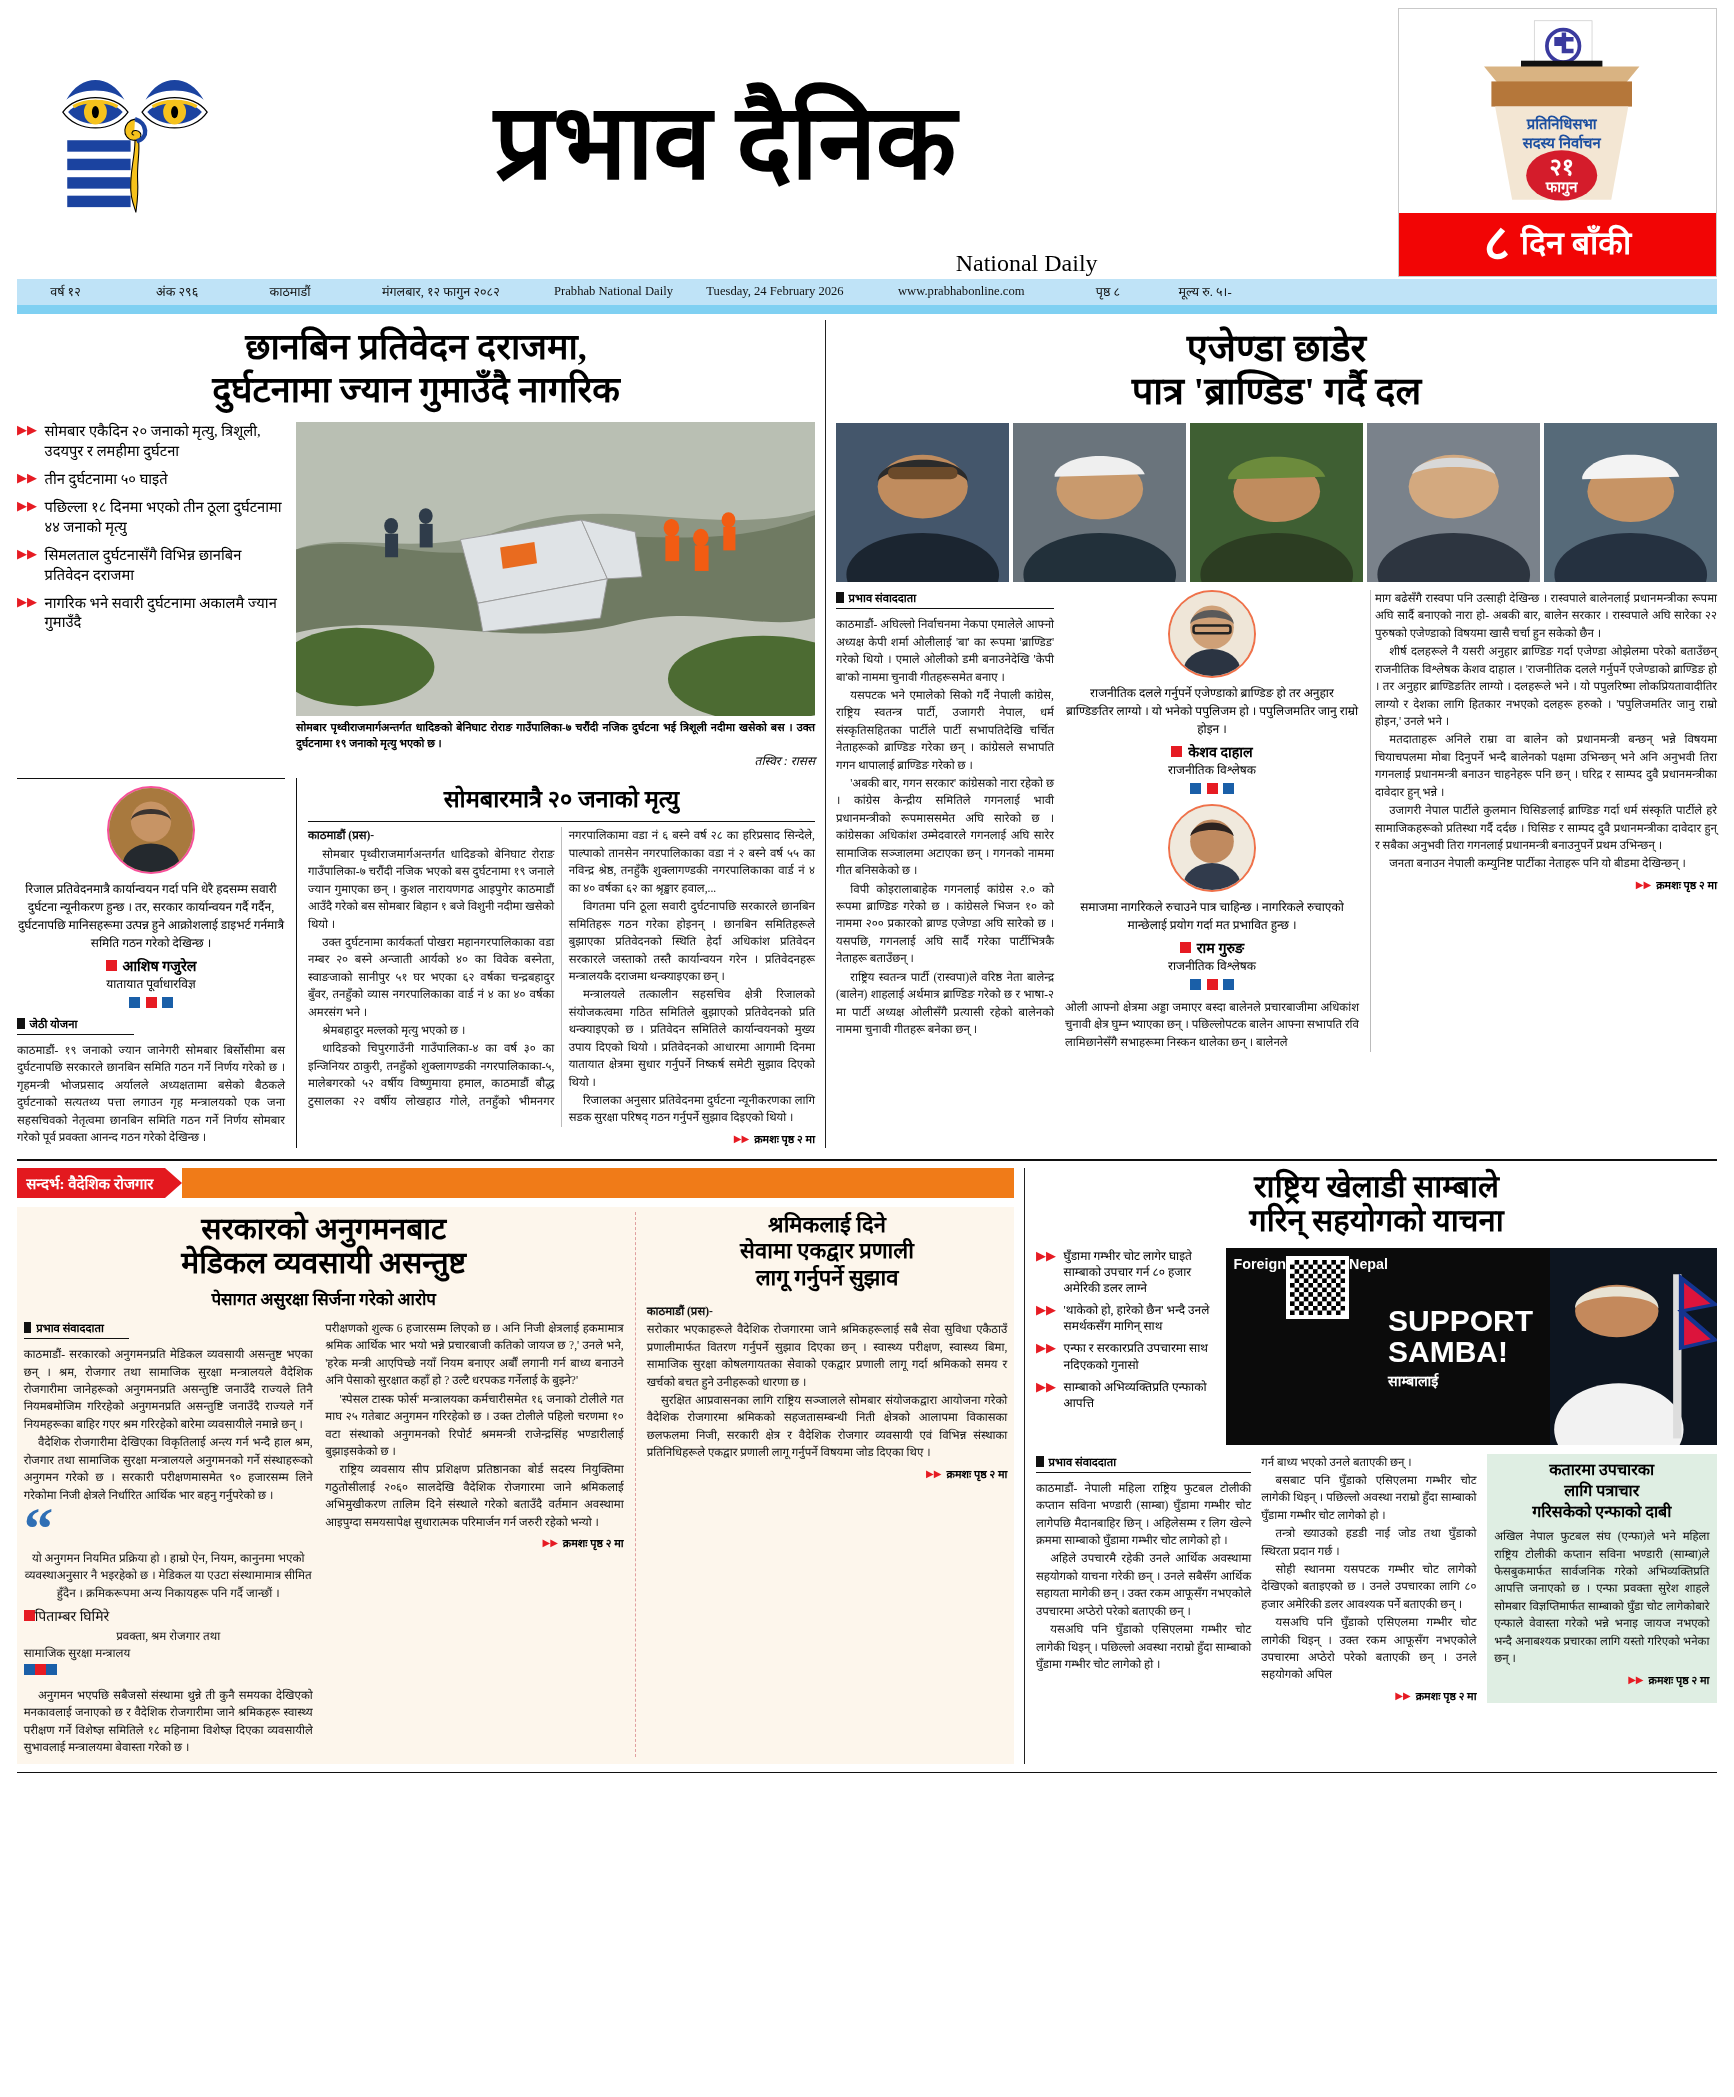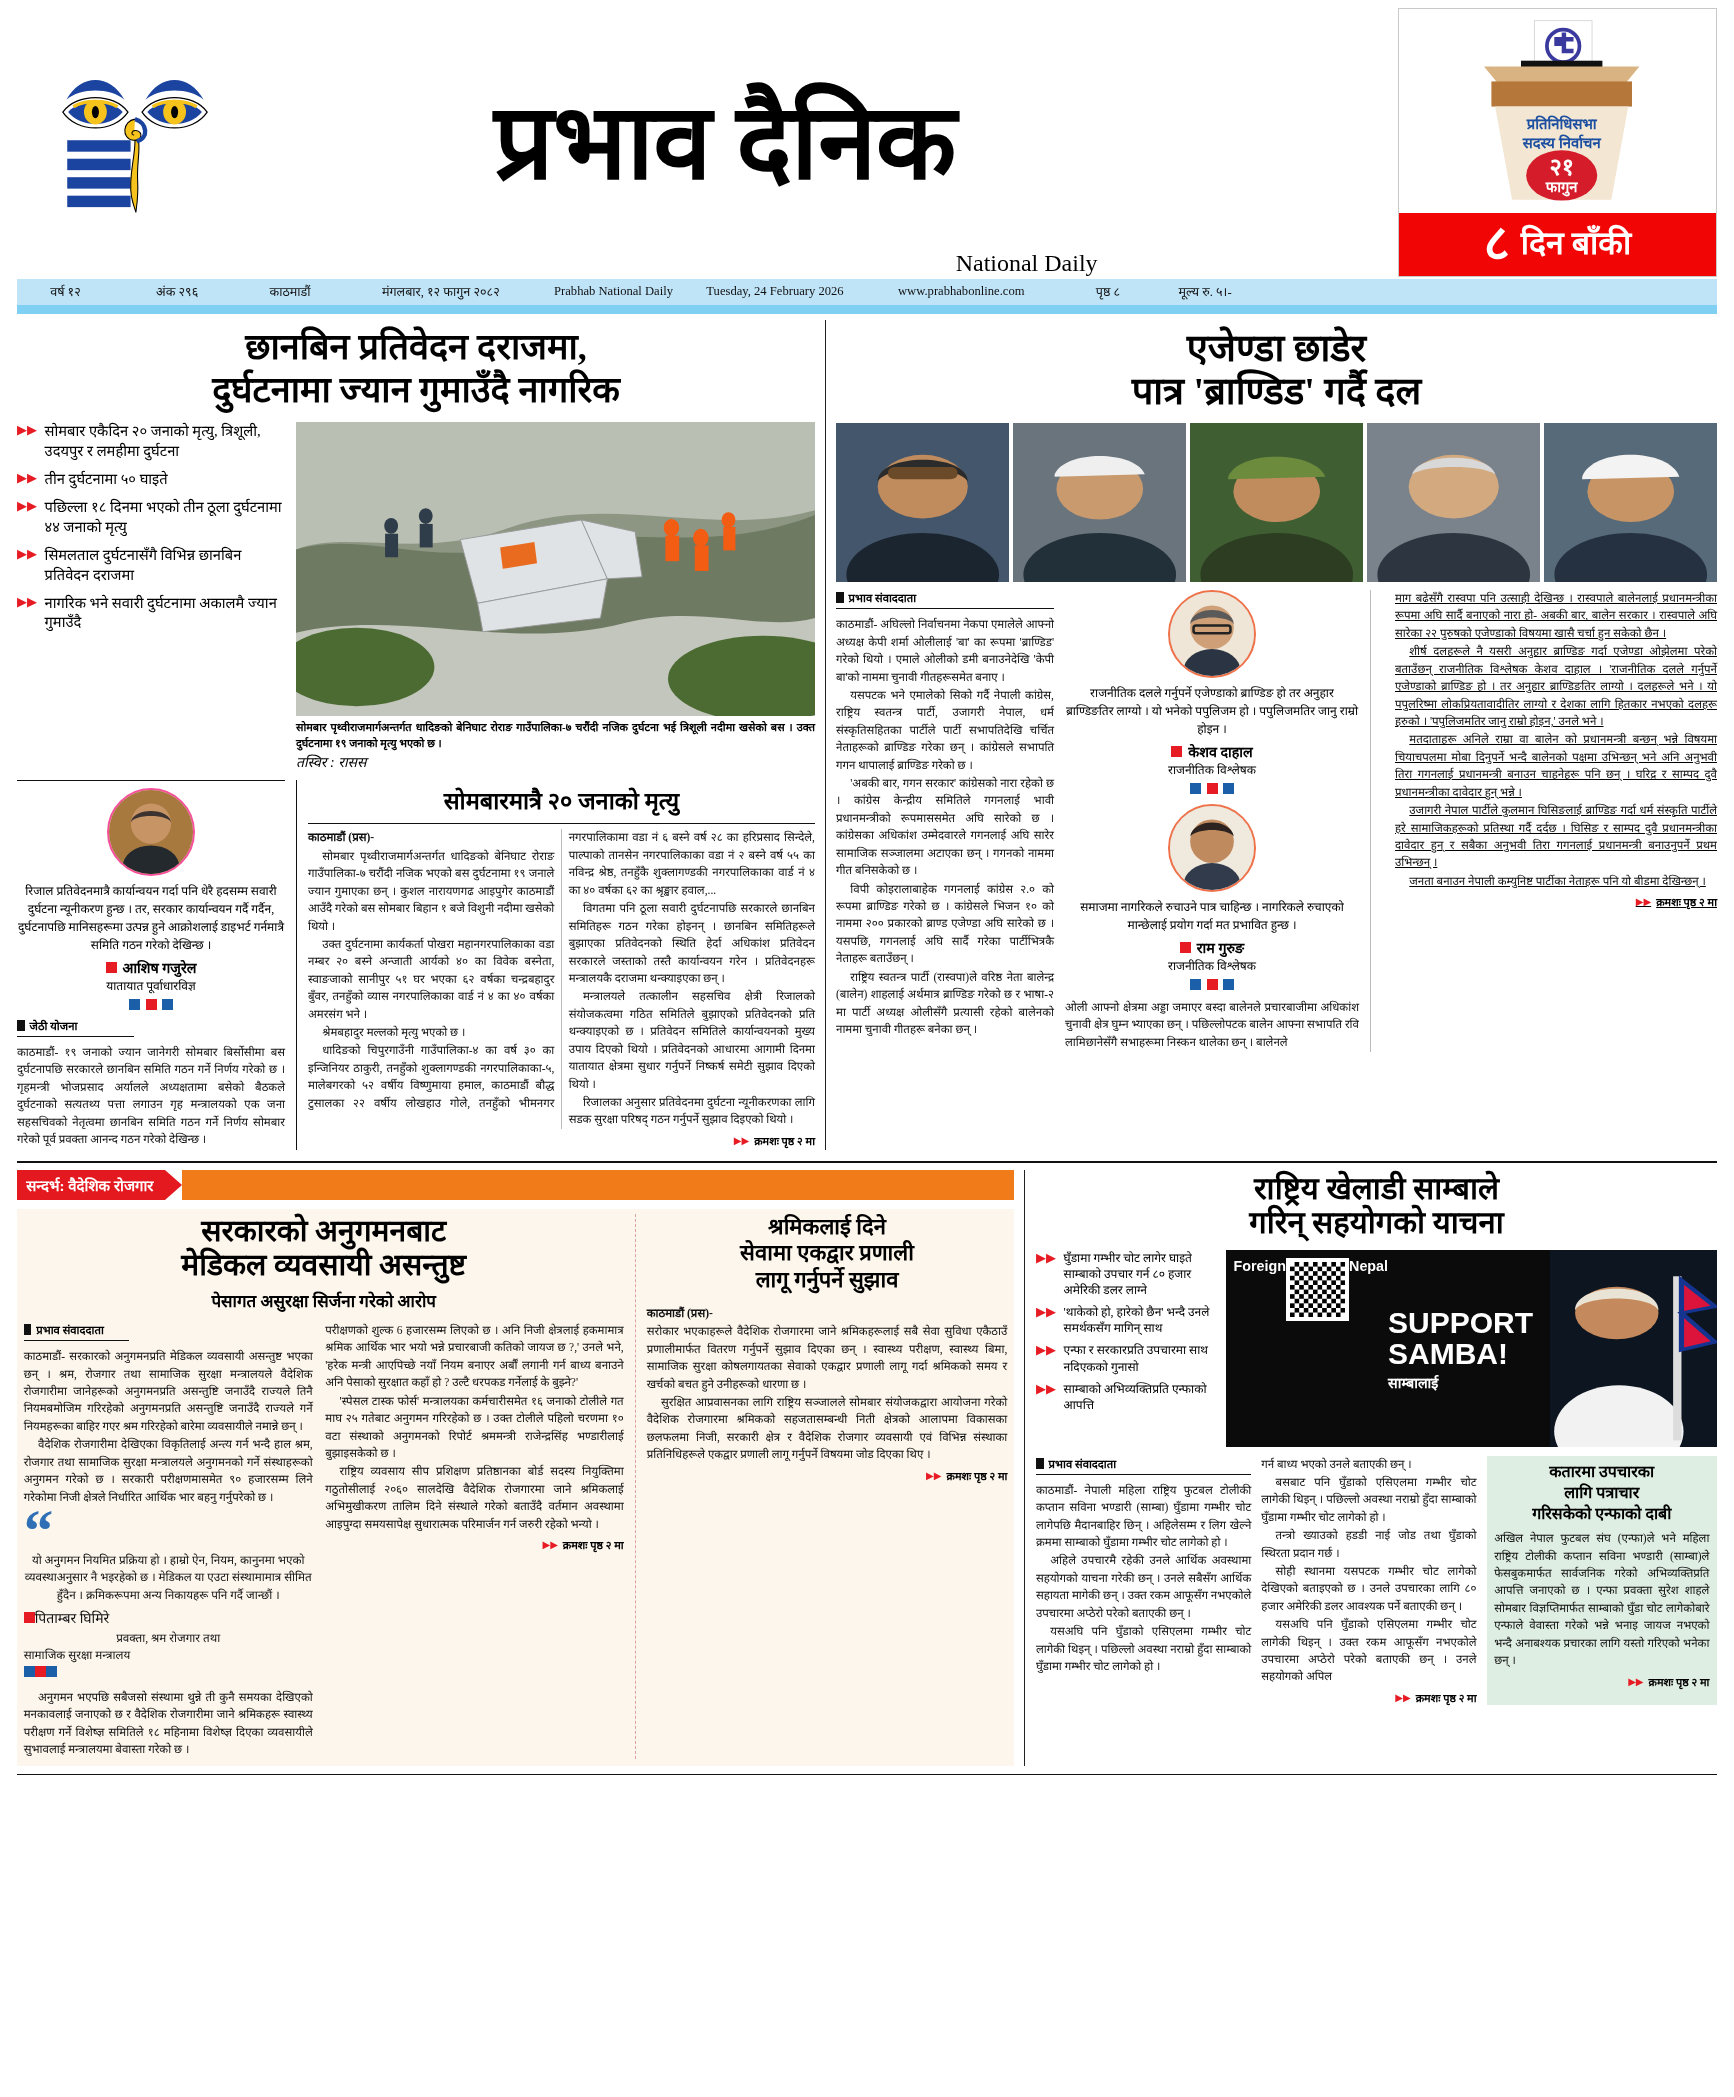--- a/index.html
+++ b/index.html
@@ -101,42 +101,42 @@
   .top-left { width: 808px; padding-right: 10px; }
   .top-right { flex:1; border-left: 0.8px solid #222; padding-left: 10px; }
 
   .lead-hl { font-size: 36px; text-align:center; margin: 7.6px 0 11px; }
 
   .lead-body { display:flex; gap: 11px; }
   .lead-bullets { width: 268px; }
   .lead-photo { flex:1; }
   .lead-photo .ph { width:100%; height: 294px; background:linear-gradient(160deg,#b9bfc0,#6d7a6a 45%,#9fa89a 75%,#cfd3cd); position:relative; overflow:hidden; }
   .lead-photo .cap { font-size: 11px; font-weight:700; line-height:1.45; margin-top:4.2px; text-align:justify; }
-  .lead-photo .credit { font-size:14px; font-style:italic; text-align:left; }
+  .lead-photo .credit { font-size:12px; font-style:italic; text-align:right; }
 
   .below-lead { display:flex; gap: 11px; margin-top: 9.2px; }
   .bl-col1 { width: 268px; }
   .bl-col2 { flex:1; border-left:0.8px solid #111; padding-left:11px; }
   .midhead { font-size: 23.5px; font-weight:700; text-align:center; margin: 3.4px 0 6.7px; }
   .two-col { column-count: 2; column-gap: 14.3px; column-rule: 0.4px solid #bbb; }
 
   
   .agenda-hl { font-size: 38px; text-align:center; line-height:1.2; margin: 6.7px 0 9.2px; }
   .face-row { display:flex; gap: 3.4px; margin-bottom: 7.6px; }
   .face { flex:1; height: 159px; }
   .f1{background:linear-gradient(180deg,#5a6e84,#263243)}
   .f2{background:linear-gradient(180deg,#7f8a93,#2e3a44)}
   .f3{background:linear-gradient(180deg,#4d6b3f,#22331c)}
   .f4{background:linear-gradient(180deg,#8a8f96,#3a4048)}
   .f5{background:linear-gradient(180deg,#6d7f8c,#2b3540)}
 
   .agenda-cols { display:flex; gap: 11px; }
   .ag-c1 { width: 218px; }
   .ag-c2 { width: 294px; }
-  .ag-c3 { flex:1; border-left:0.4px solid #bbb; padding-left:24px;text-decoration:underline; }
+  .ag-c3 { flex:1; border-left:0.4px solid #bbb; padding-left:4px; }
 
   
   .mid-rule { border-top: 2.1px solid #111; margin: 11px 0 0; }
 
   
   .bottom-section { display:flex; margin-top: 7.6px; }
   .bot-left { width: 1007px; padding-right: 10px; }
   .bot-right { flex:1; border-left:0.8px solid #222; padding-left:11px; }
 
   .tag-ribbon { display:flex; align-items:stretch; height: 30px; margin-bottom: 9.2px; }

